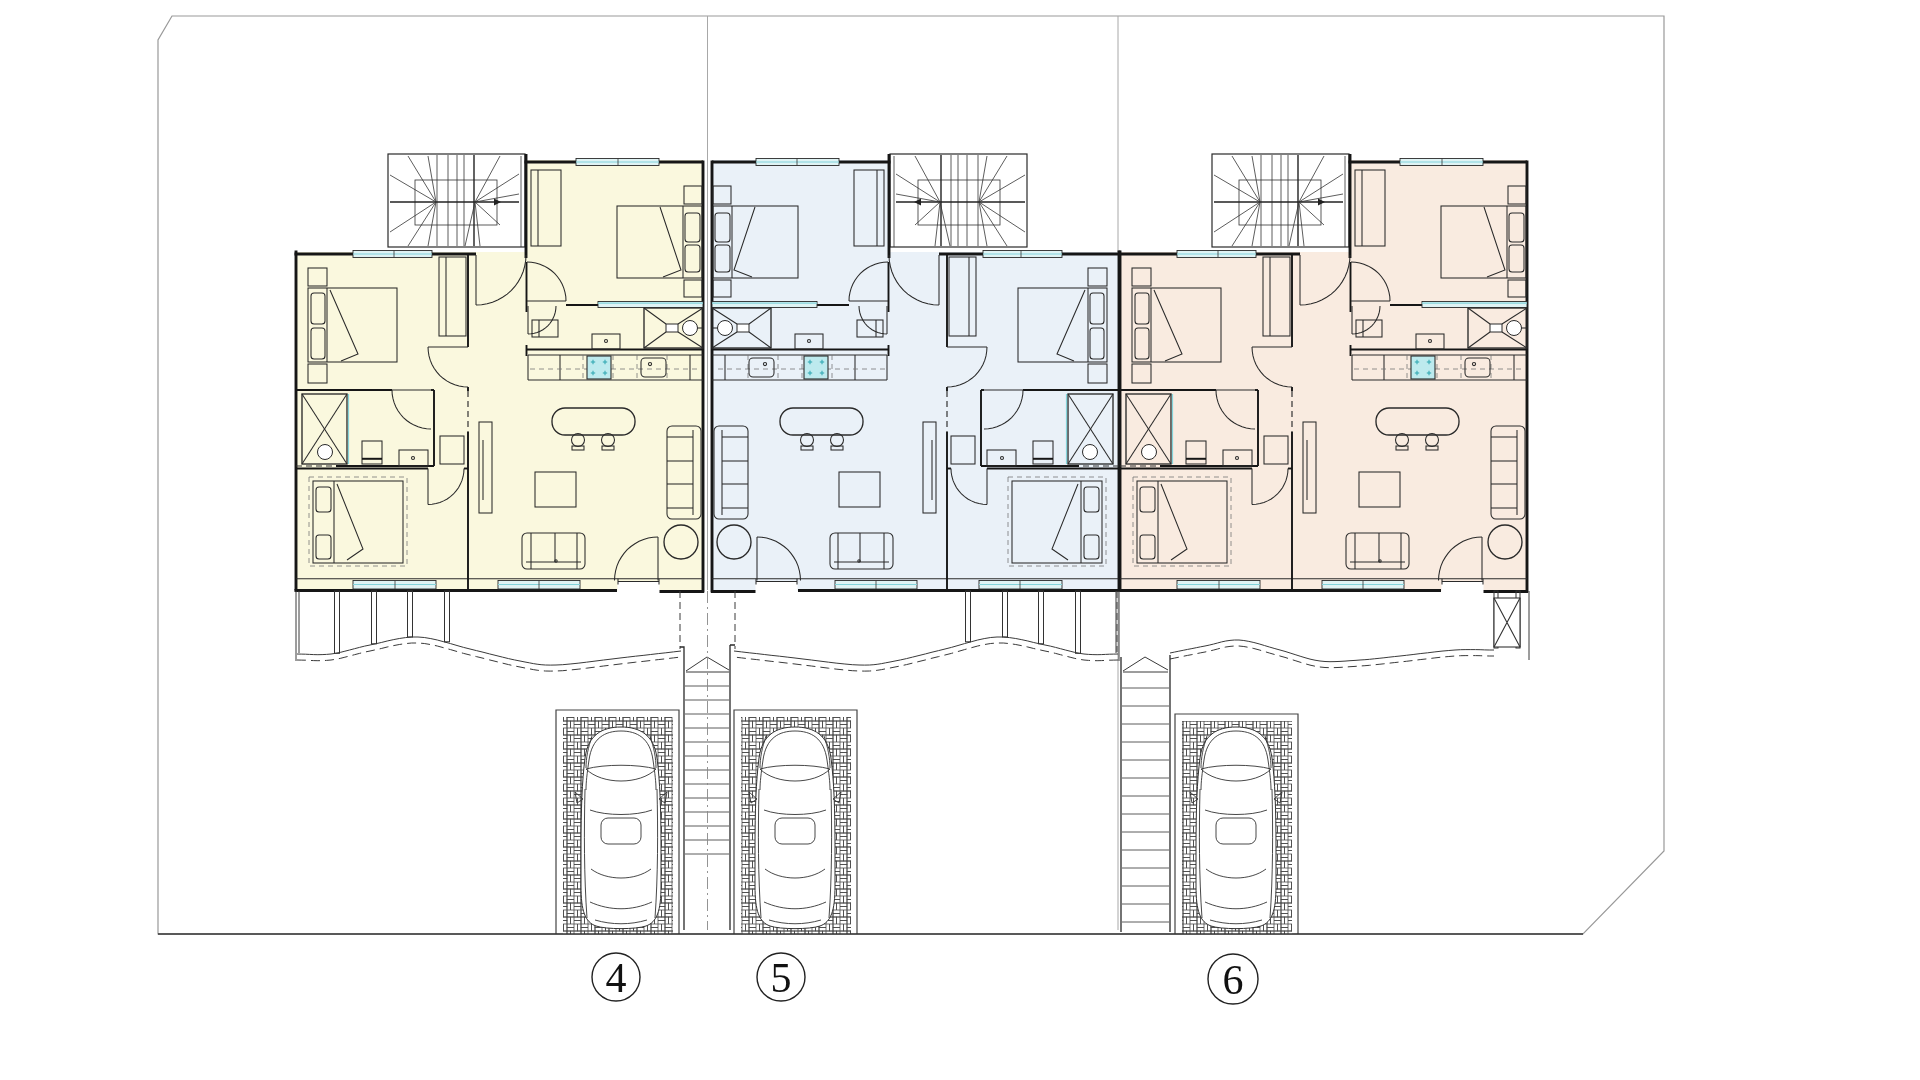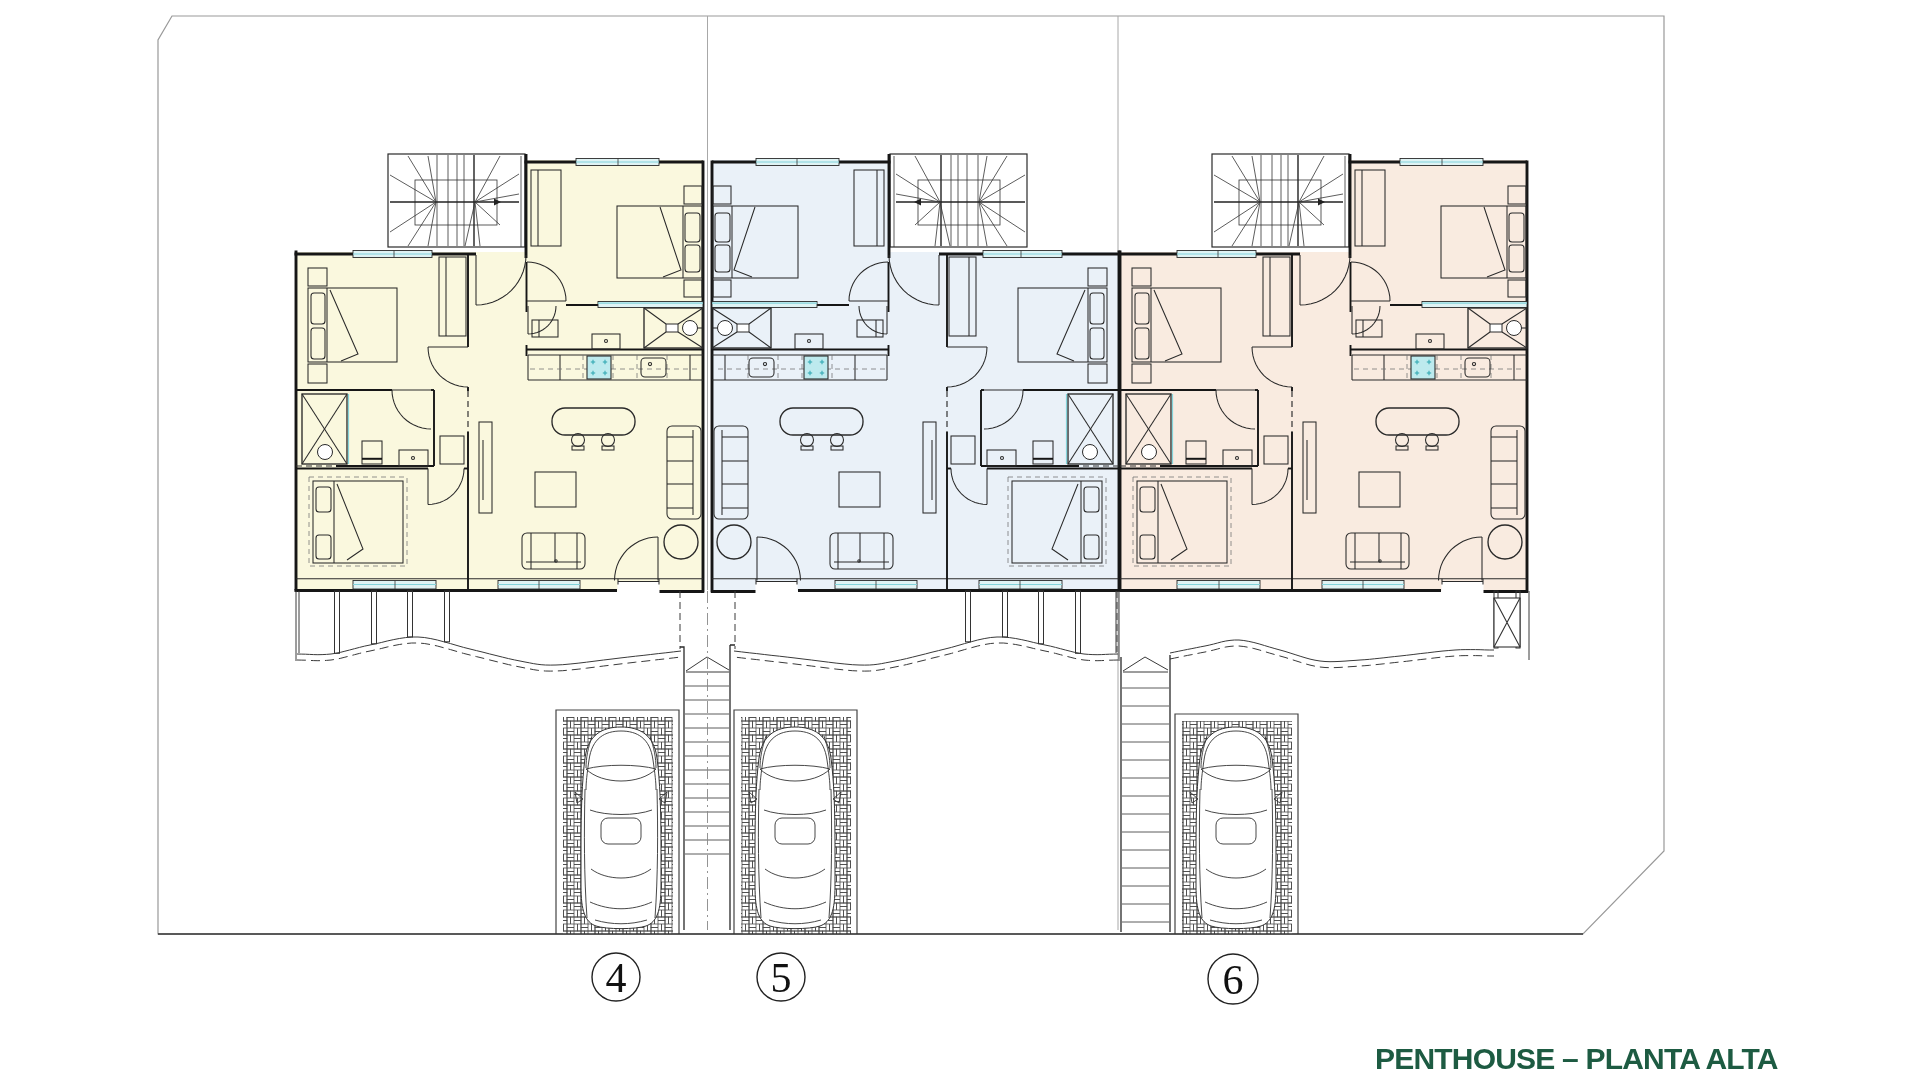--- a/index.html
+++ b/index.html
@@ -852,13 +852,12 @@
 
 <circle cx="616" cy="977" r="24" style="fill:#fff;stroke:#222;stroke-width:1.4"></circle>
 <text x="616" y="992" font-size="42" text-anchor="middle" fill="#111">4</text>
 
 <circle cx="781" cy="977" r="24" style="fill:#fff;stroke:#222;stroke-width:1.4"></circle>
 <text x="781" y="992" font-size="42" text-anchor="middle" fill="#111">5</text>
 
 <circle cx="1233" cy="979" r="25" style="fill:#fff;stroke:#222;stroke-width:1.4"></circle>
 <text x="1233" y="994" font-size="42" text-anchor="middle" fill="#111">6</text>
 </svg>
-<div class="title">PENTHOUSE – PLANTA ALTA</div>
 </div>
 </body></html>

